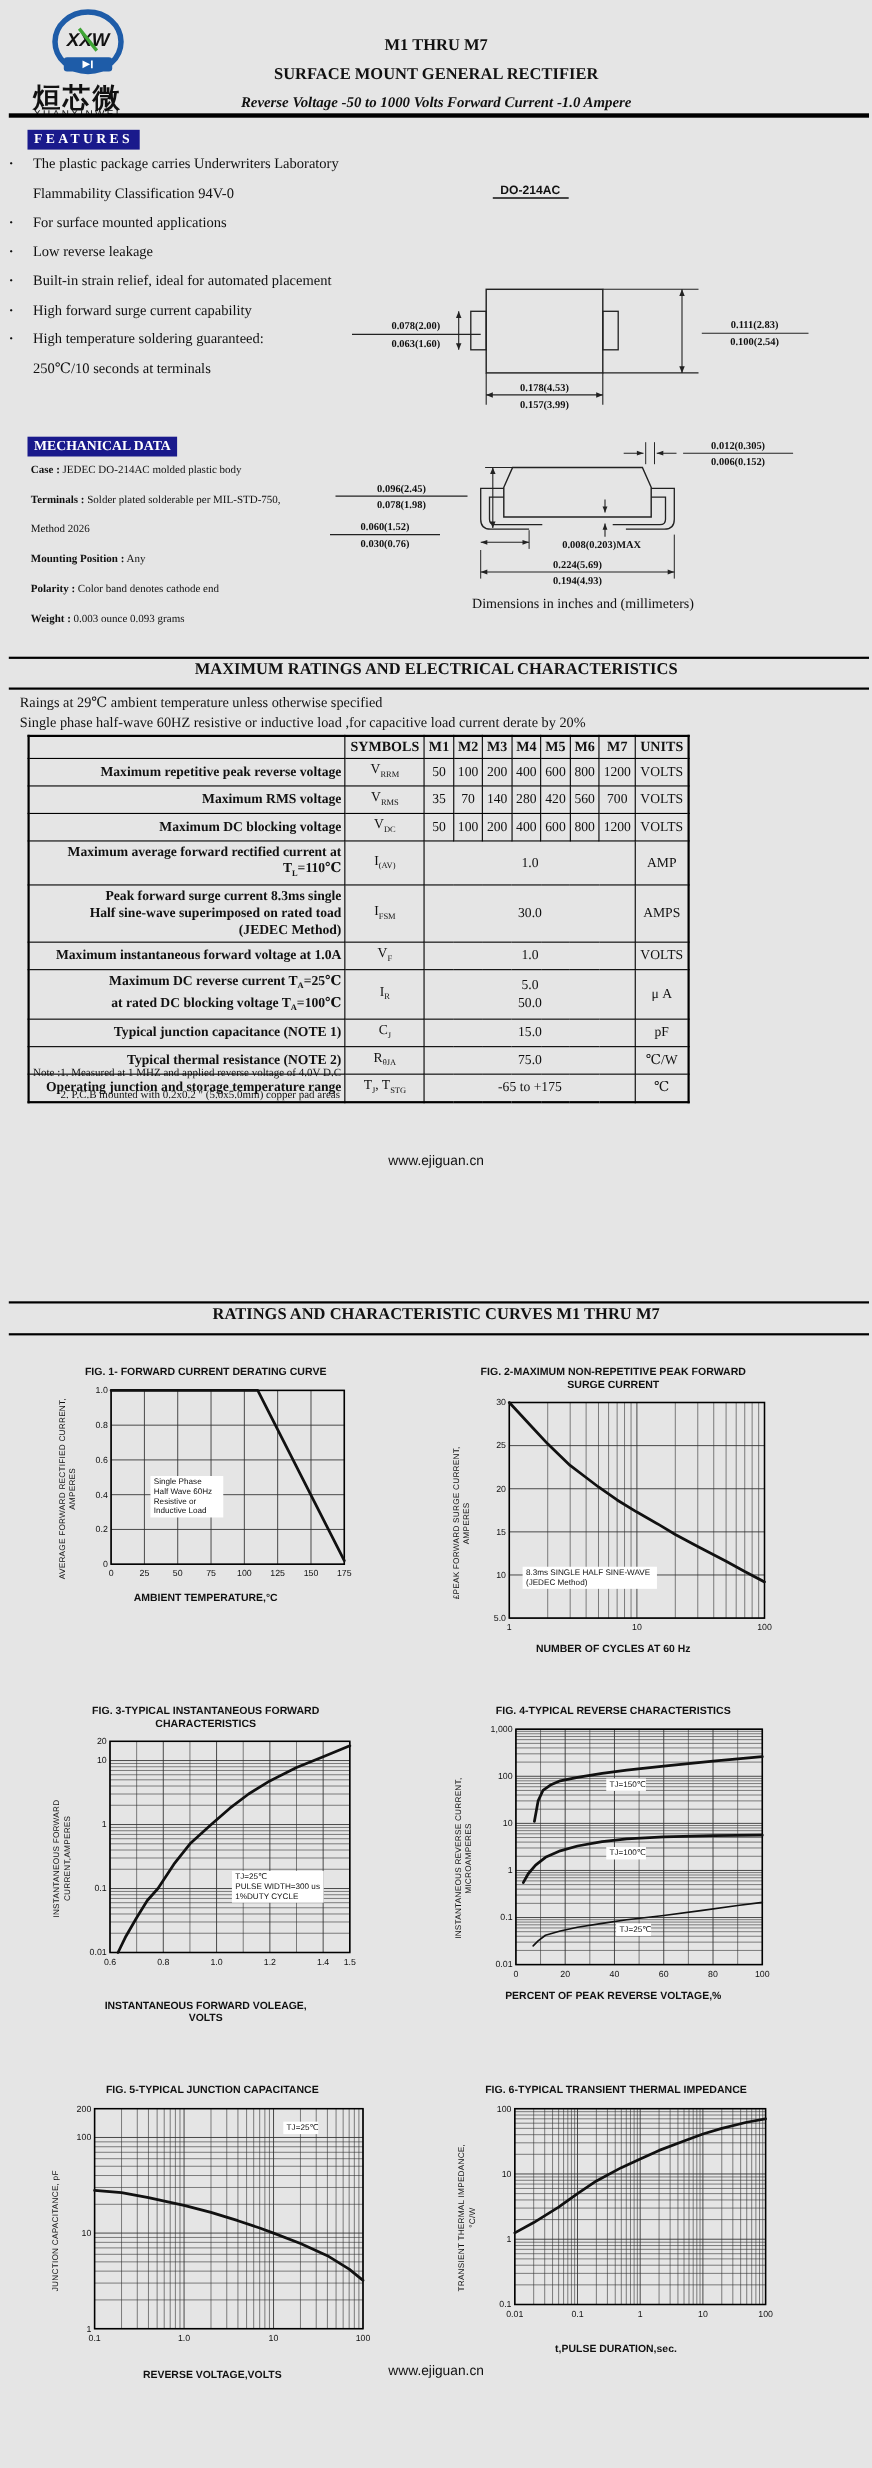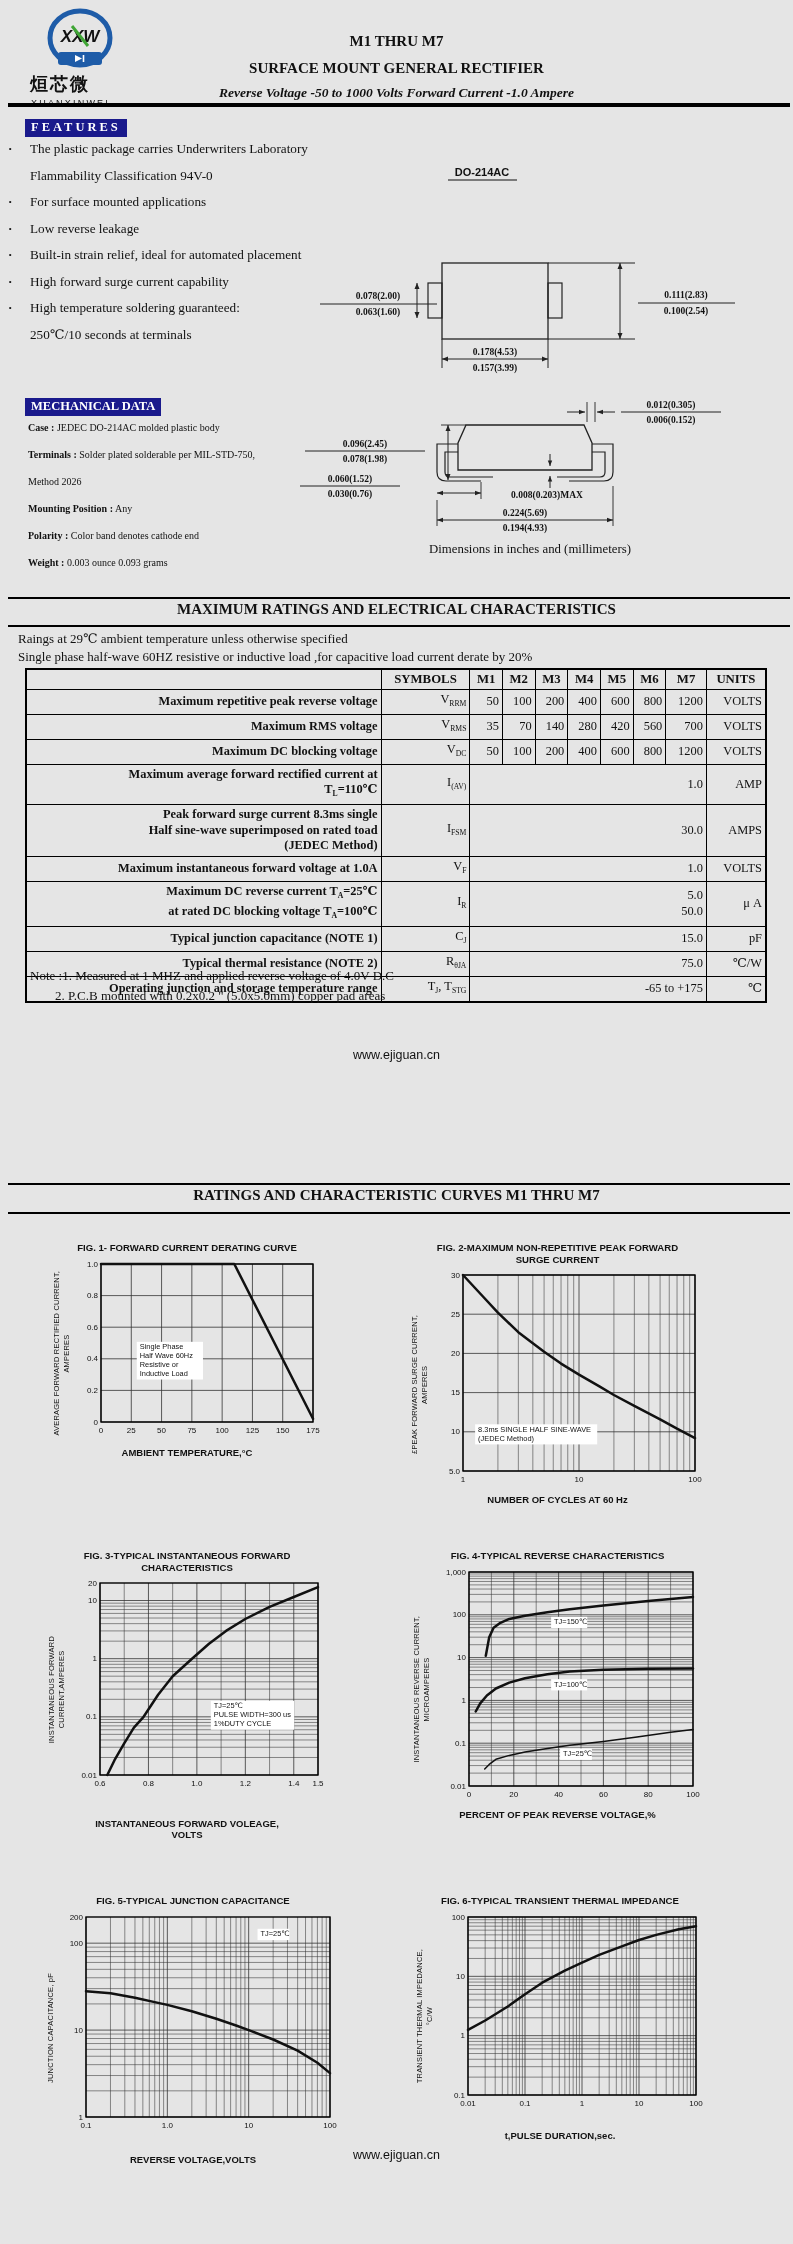--- a/index.html
+++ b/index.html
@@ -18,41 +18,41 @@
   .badge.sp{letter-spacing:3px;}
   .feat{font-size:13.2px;line-height:26.5px;width:330px;}
   .feat .fl{position:relative;padding-left:30px;}
   .feat .b{position:absolute;left:8px;top:0;font-weight:bold;}
   .mech{font-size:10px;line-height:27px;width:360px;}
   .mech b{font-weight:bold;}
   svg text{font-family:"Liberation Sans","DejaVu Sans",sans-serif;fill:#111;}
   .dimtxt{font-family:"Liberation Serif","DejaVu Serif",serif;font-size:9.5px;font-weight:600;}
   .pktitle{font-size:11px;font-weight:bold;}
   .cond{font-size:13px;line-height:18px;}
-  table.ratings{position:absolute;left:25px;top:668px;width:742px;border-collapse:collapse;
+  table.ratings{position:absolute;left:25px;top:668px;width:602px;border-collapse:collapse;
     border:2px solid #000;font-size:12.4px;}
   table.ratings th,table.ratings td{border:1px solid #000;padding:2px 3px;vertical-align:middle;}
   table.ratings th{font-size:12.8px;}
   table.ratings td.p{font-weight:bold;text-align:right;padding-left:5px;white-space:pre-line;line-height:15.5px;}
-  table.ratings td.c{text-align:right;white-space:pre-line;line-height:15.5px;margin-left:44px;}
+  table.ratings td.c{text-align:center;white-space:pre-line;line-height:15.5px;margin-left:44px;}
   table.ratings sub{font-size:0.62em;letter-spacing:0;}
-  .notes{font-size:13px;line-height:20px;}
+  .notes{font-size:10px;line-height:20px;}
   .url{font-family:"Liberation Sans","DejaVu Sans",sans-serif;font-size:12.5px;}
   .fig{position:absolute;}
   .fig-title{font-family:"Liberation Sans","DejaVu Sans",sans-serif;font-weight:bold;font-size:9.6px;
              text-align:center;white-space:pre-line;line-height:11.5px;margin-bottom:3px;}
   .fig-body{display:flex;justify-content:center;align-items:center;}
   .ylab{writing-mode:vertical-rl;text-orientation:sideways;transform:rotate(180deg);
         white-space:pre-line;text-align:center;font-family:"Liberation Sans","DejaVu Sans",sans-serif;
         font-size:7.5px;line-height:9.5px;letter-spacing:0.2px;padding-bottom:12px;}
   .fig-xlabel{font-family:"Liberation Sans","DejaVu Sans",sans-serif;font-weight:bold;font-size:9.5px;
               text-align:center;white-space:pre-line;line-height:11px;}
   .tick{font-size:8px;}
   .ann{font-size:7.4px;}
-  .logo-cn{font-size:18px;font-weight:bold;letter-spacing:2px;font-family:"DejaVu Sans",sans-serif;}
+  .logo-cn{font-size:25px;font-weight:bold;letter-spacing:2px;font-family:"DejaVu Sans",sans-serif;}
   .logo-en{font-family:"Liberation Sans","DejaVu Sans",sans-serif;font-size:9px;letter-spacing:2.2px;}
 </style>
 </head>
 <body>
 
 <div id="page">
 
   <svg class="abs" style="left:28px;top:8px" width="110" height="64" viewBox="0 0 110 64">
     <ellipse cx="52" cy="30" rx="30" ry="27" fill="none" stroke="#1E5CA8" stroke-width="5"></ellipse>
     <text x="52" y="34" text-anchor="middle" style="font-size:17px;font-weight:bold;font-style:italic" fill="#1E5CA8">XXW</text>

